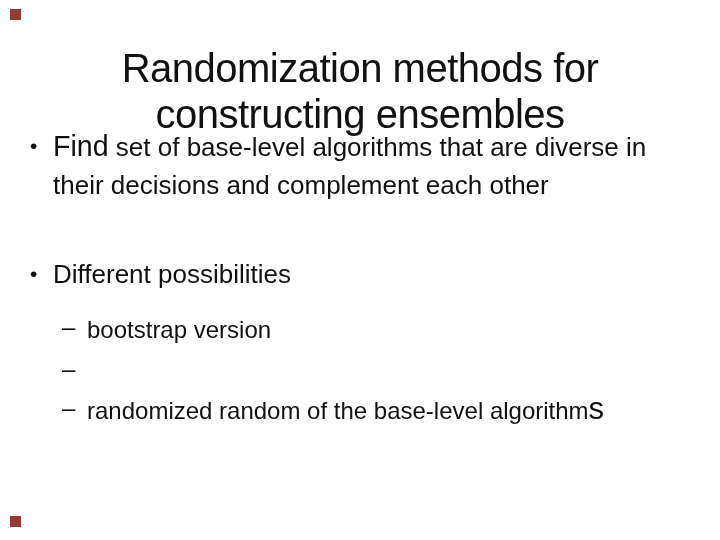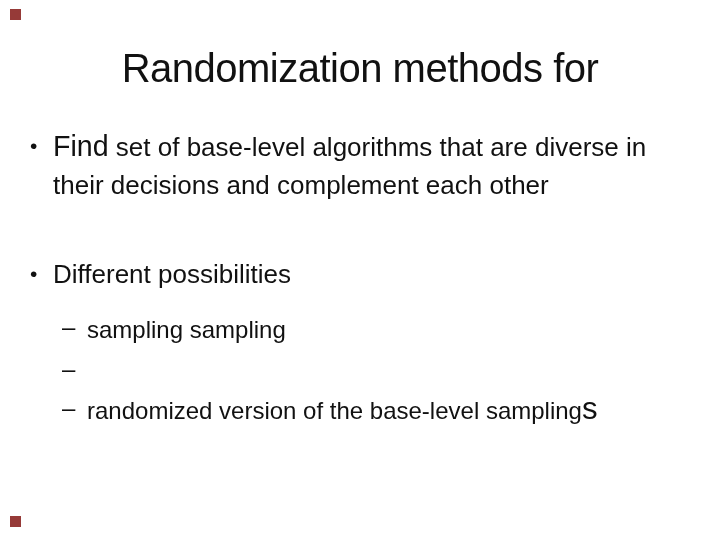--- a/index.html
+++ b/index.html
@@ -88,47 +88,48 @@
 </head>
 <body>
 
 <div class="slide">
 
   <div class="corner-square top"></div>
   <div class="corner-square bottom"></div>
 
   <h1 class="title">
     <span class="line">Randomization methods for</span>
+    <span class="line">constructing ensembles</span>
   </h1>
 
   <div class="content">
     <ul class="bullets">
 
       <li>
         <span class="bullet-marker">•</span>
         <span class="bullet-text"><span class="lead">Find</span><span> set of base-level algorithms that are diverse in their decisions and complement each other</span></span>
       </li>
 
       <li class="second">
         <div class="row">
           <span class="bullet-marker">•</span>
           <span class="bullet-text">Different possibilities</span>
         </div>
 
         <ul class="subbullets">
           <li>
             <span class="sub-marker">–</span>
-            <span><span>sampling sampling</span><span class="tail"></span></span>
+            <span><span>bootstrap version</span><span class="tail"></span></span>
           </li>
           <li>
             <span class="sub-marker">–</span>
           </li>
           <li>
             <span class="sub-marker">–</span>
-            <span><span>randomized version of the base-level sampling</span><span class="tail">s</span></span>
+            <span><span>randomized random of the base-level algorithm</span><span class="tail">s</span></span>
           </li>
         </ul>
       </li>
 
     </ul>
   </div>
 
 </div>
 
 </body></html>

